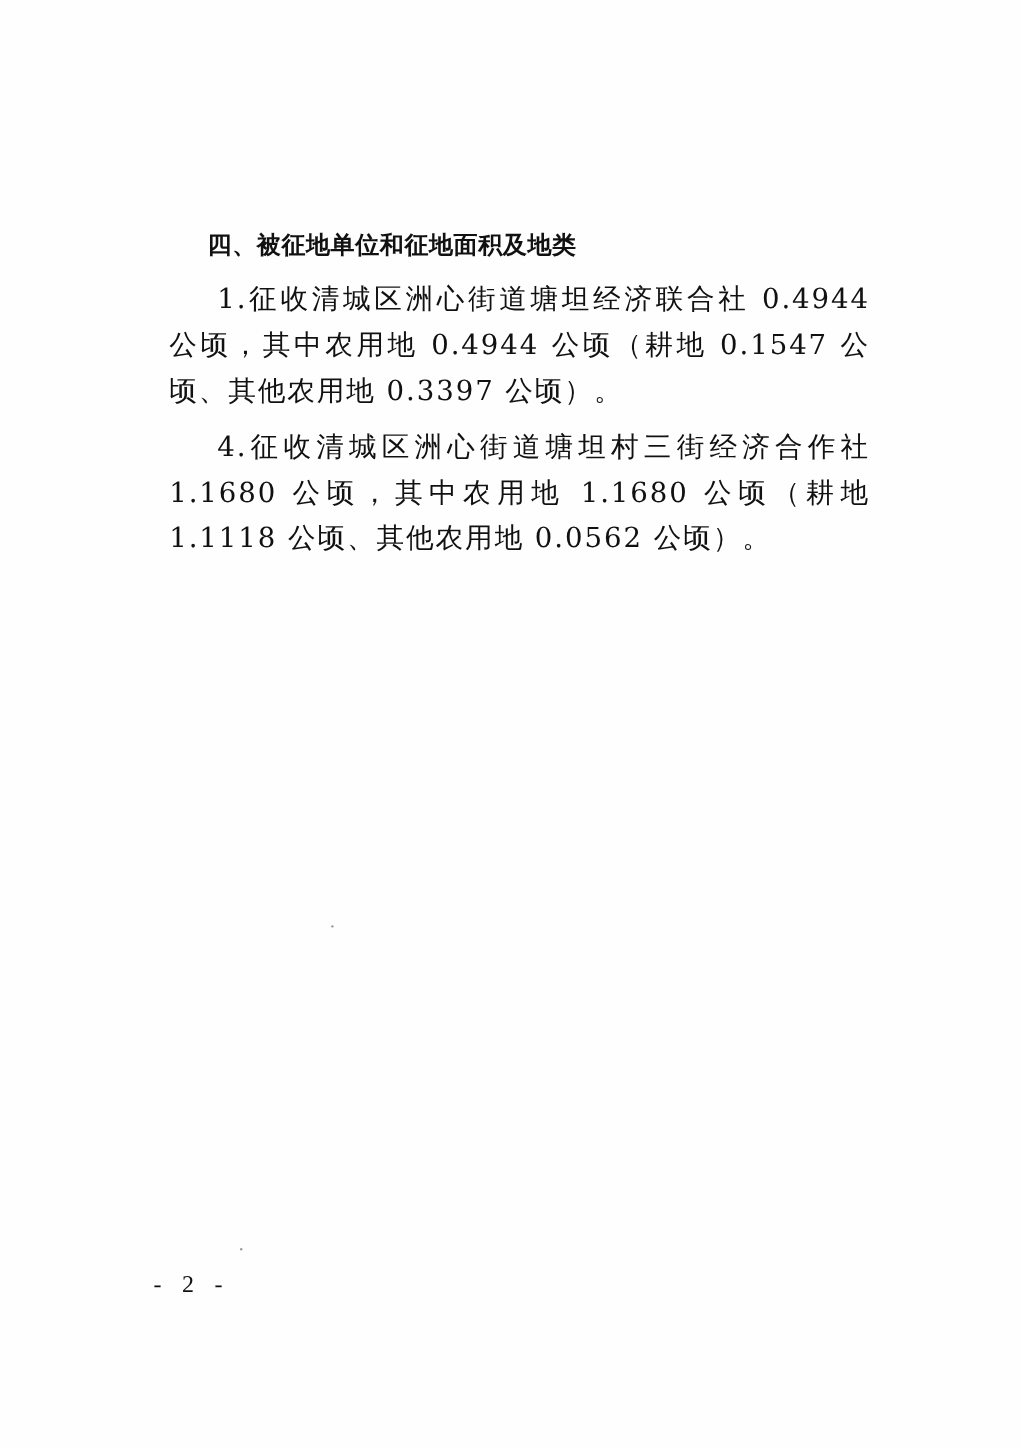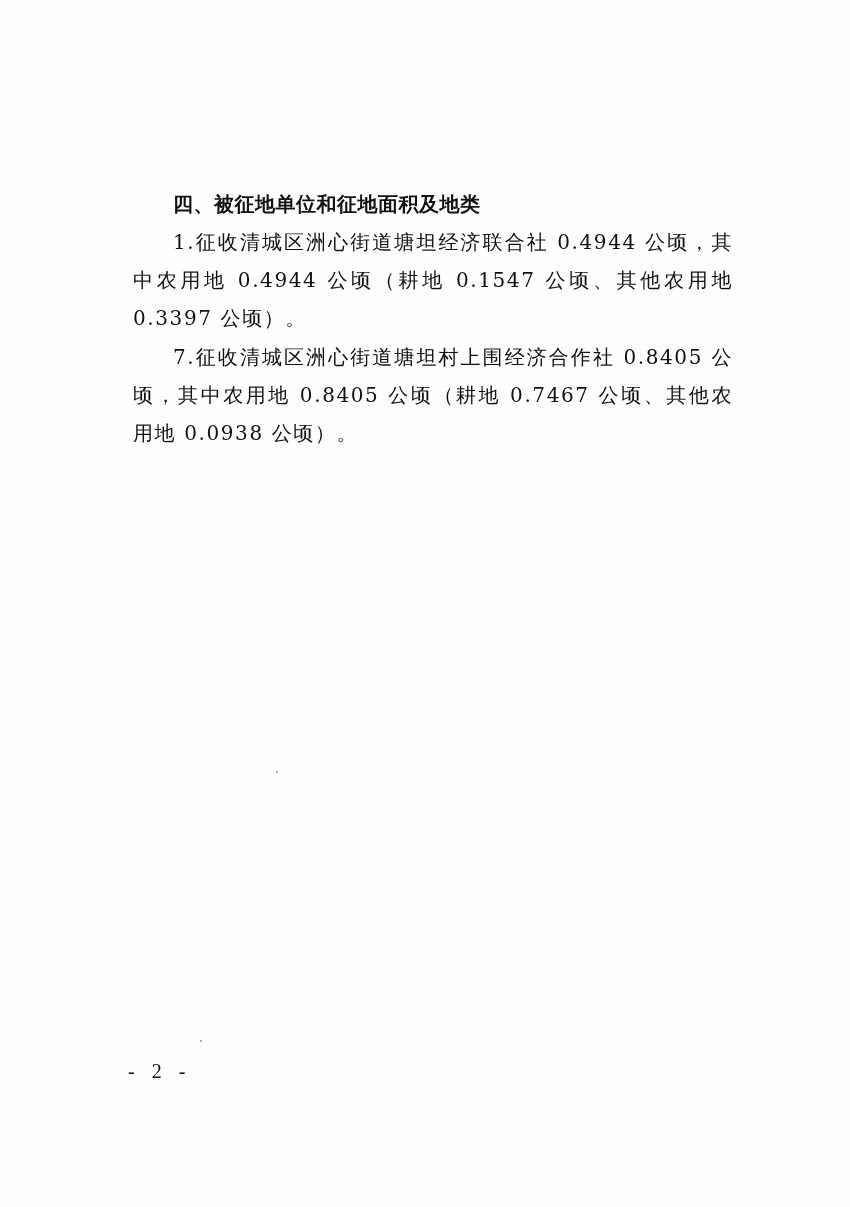--- a/index.html
+++ b/index.html
@@ -17,43 +17,43 @@
       font-family: "DejaVu Sans", "Liberation Sans", sans-serif;
       font-weight: bold;
       font-size: 20px;
       line-height: 38px;
       height: 38px;
       text-indent: 40px;
       letter-spacing: 0.5px;
       white-space: nowrap;
     }
     .para {
-      font-size: 20px;
+      font-size: 23px;
       line-height: 38.2px;
       text-indent: 40px;
       text-align: justify;
       letter-spacing: 1.6px;
-      margin: 0;
+      margin: 8px;
     }
     .footer-num {
       position: absolute; left: 128px; top: 1060px;
       font-family: "Liberation Serif", serif;
       font-size: 20px;
       letter-spacing: 6px;
       color: #111;
     }
     .speck { position: absolute; width: 2px; height: 2px; background: #999; border-radius: 1px; }
   </style>
 </head>
 <body>
 
 <div class="page">
   <div class="content">
     <div class="heading">四、被征地单位和征地面积及地类</div>
     <p class="para">1.征收清城区洲心街道塘坦经济联合社 0.4944 公顷，其中农用地 0.4944 公顷（耕地 0.1547 公顷、其他农用地 0.3397 公顷）。</p>
-    <p class="para">7.征收清城区洲心街道塘坦村上围经济合作社 0.8405 公顷，其中农用地 0.8405 公顷（耕地 0.7467 公顷、其他农用地 0.0938 公顷）。</p>
+    <p class="para">4.征收清城区洲心街道塘坦村三街经济合作社 1.1680 公顷，其中农用地 1.1680 公顷（耕地 1.1118 公顷、其他农用地 0.0562 公顷）。</p>
   </div>
 
   <span class="speck" style="left:276px; top:771px;"></span>
   <span class="speck" style="left:200px; top:1040px;"></span>
 
   <div class="footer-num">- 2 -</div>
 </div>
 
 </body></html>

